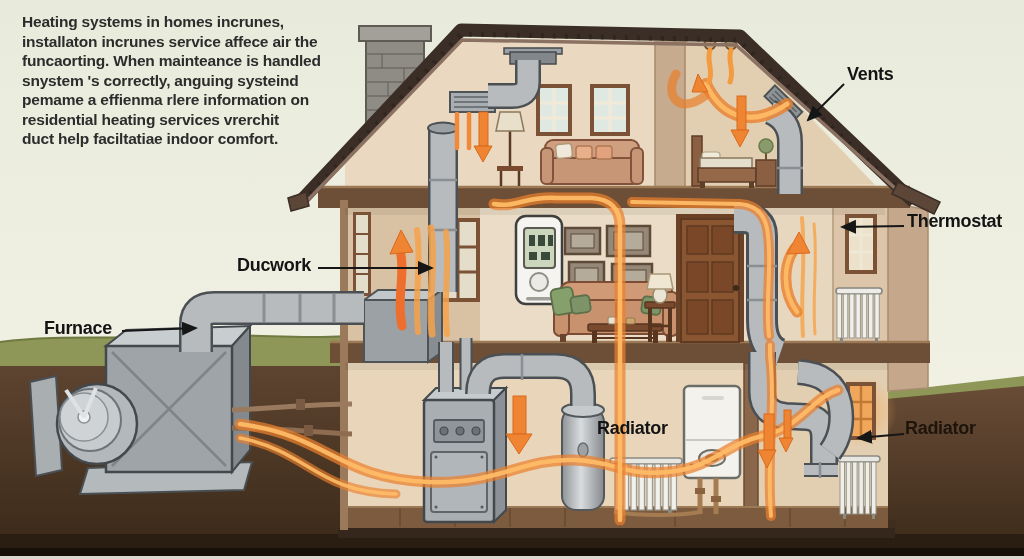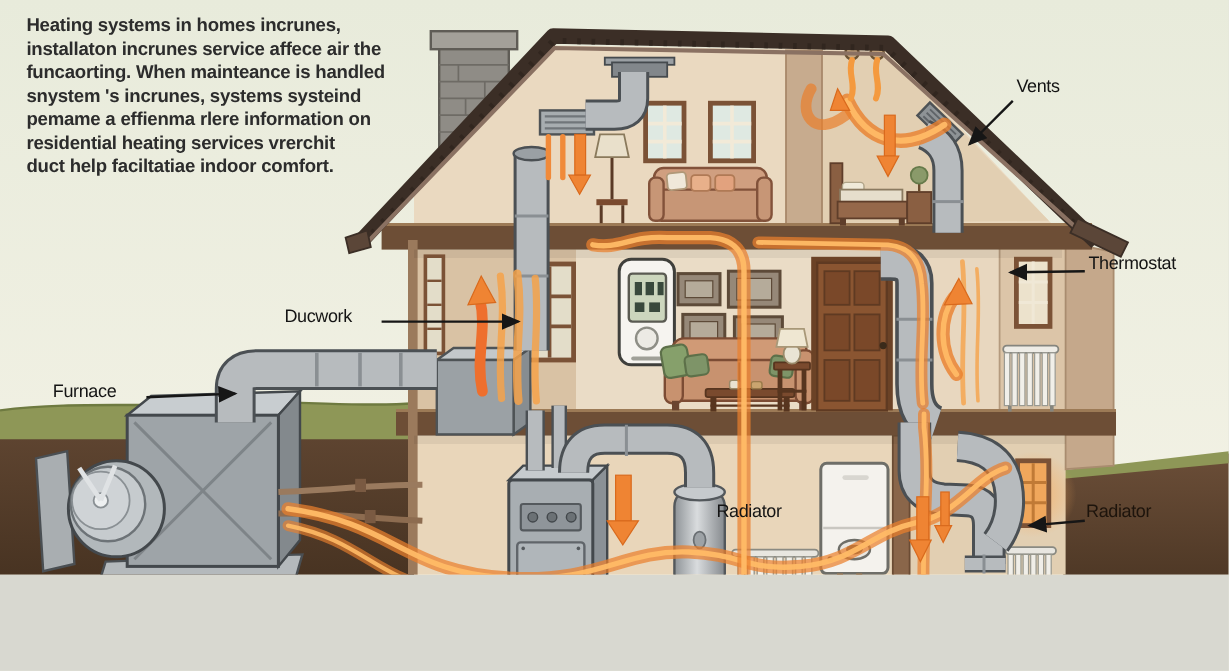--- a/index.html
+++ b/index.html
@@ -1,21 +1,21 @@
 <!DOCTYPE html>
 <html><head>
 <meta charset="utf-8">
 <style>
   html,body{margin:0;padding:0;background:#d8d8d0}
-  .stage{position:relative;width:1024px;height:479px;background:#edeee1;overflow:hidden;
+  .stage{position:relative;width:1024px;height:556px;background:#edeee1;overflow:hidden;
          font-family:"Liberation Sans",sans-serif}
   .stage svg{position:absolute;left:0;top:0}
   .intro{position:absolute;left:22px;top:12px;font-size:15.5px;font-weight:bold;
          line-height:19.5px;color:#2c2c2c;letter-spacing:-0.2px;white-space:nowrap}
-  .lbl{position:absolute;font-weight:normal;font-size:15px;color:#141414;
+  .lbl{position:absolute;font-weight:bold;font-size:18px;color:#141414;
        letter-spacing:-0.3px;white-space:nowrap}
   .lbl.on-soil{color:#1d140c}
 </style>
 </head>
 <body>
 
 <div class="stage">
 
 <svg width="1024" height="559" viewBox="0 0 1024 559">
 <defs>
@@ -512,21 +512,21 @@
   <line x1="844" y1="84" x2="808" y2="120" marker-end="url(#lead)"></line>
   <line x1="904" y1="226" x2="842" y2="227" marker-end="url(#lead)"></line>
   <line x1="904" y1="434" x2="858" y2="438" marker-end="url(#lead)"></line>
 </g>
 </svg>
 
 <div class="intro">
   <div>Heating systems in homes incrunes,</div>
   <div>installaton incrunes service affece air the</div>
   <div>funcaorting. When mainteance is handled</div>
-  <div>snystem 's incrunes, systems systeind</div>
+  <div>snystem 's correctly, anguing systeind</div>
   <div>pemame a effienma rlere information on</div>
   <div>residential heating services vrerchit</div>
   <div>duct help faciltatiae indoor comfort.</div>
 </div>
 
 <div class="lbl" style="left:44px;top:318px">Furnace</div>
 <div class="lbl" style="left:237px;top:255px">Ducwork</div>
 <div class="lbl" style="left:847px;top:64px">Vents</div>
 <div class="lbl" style="left:907px;top:211px">Thermostat</div>
 <div class="lbl" style="left:597px;top:418px">Radiator</div>

